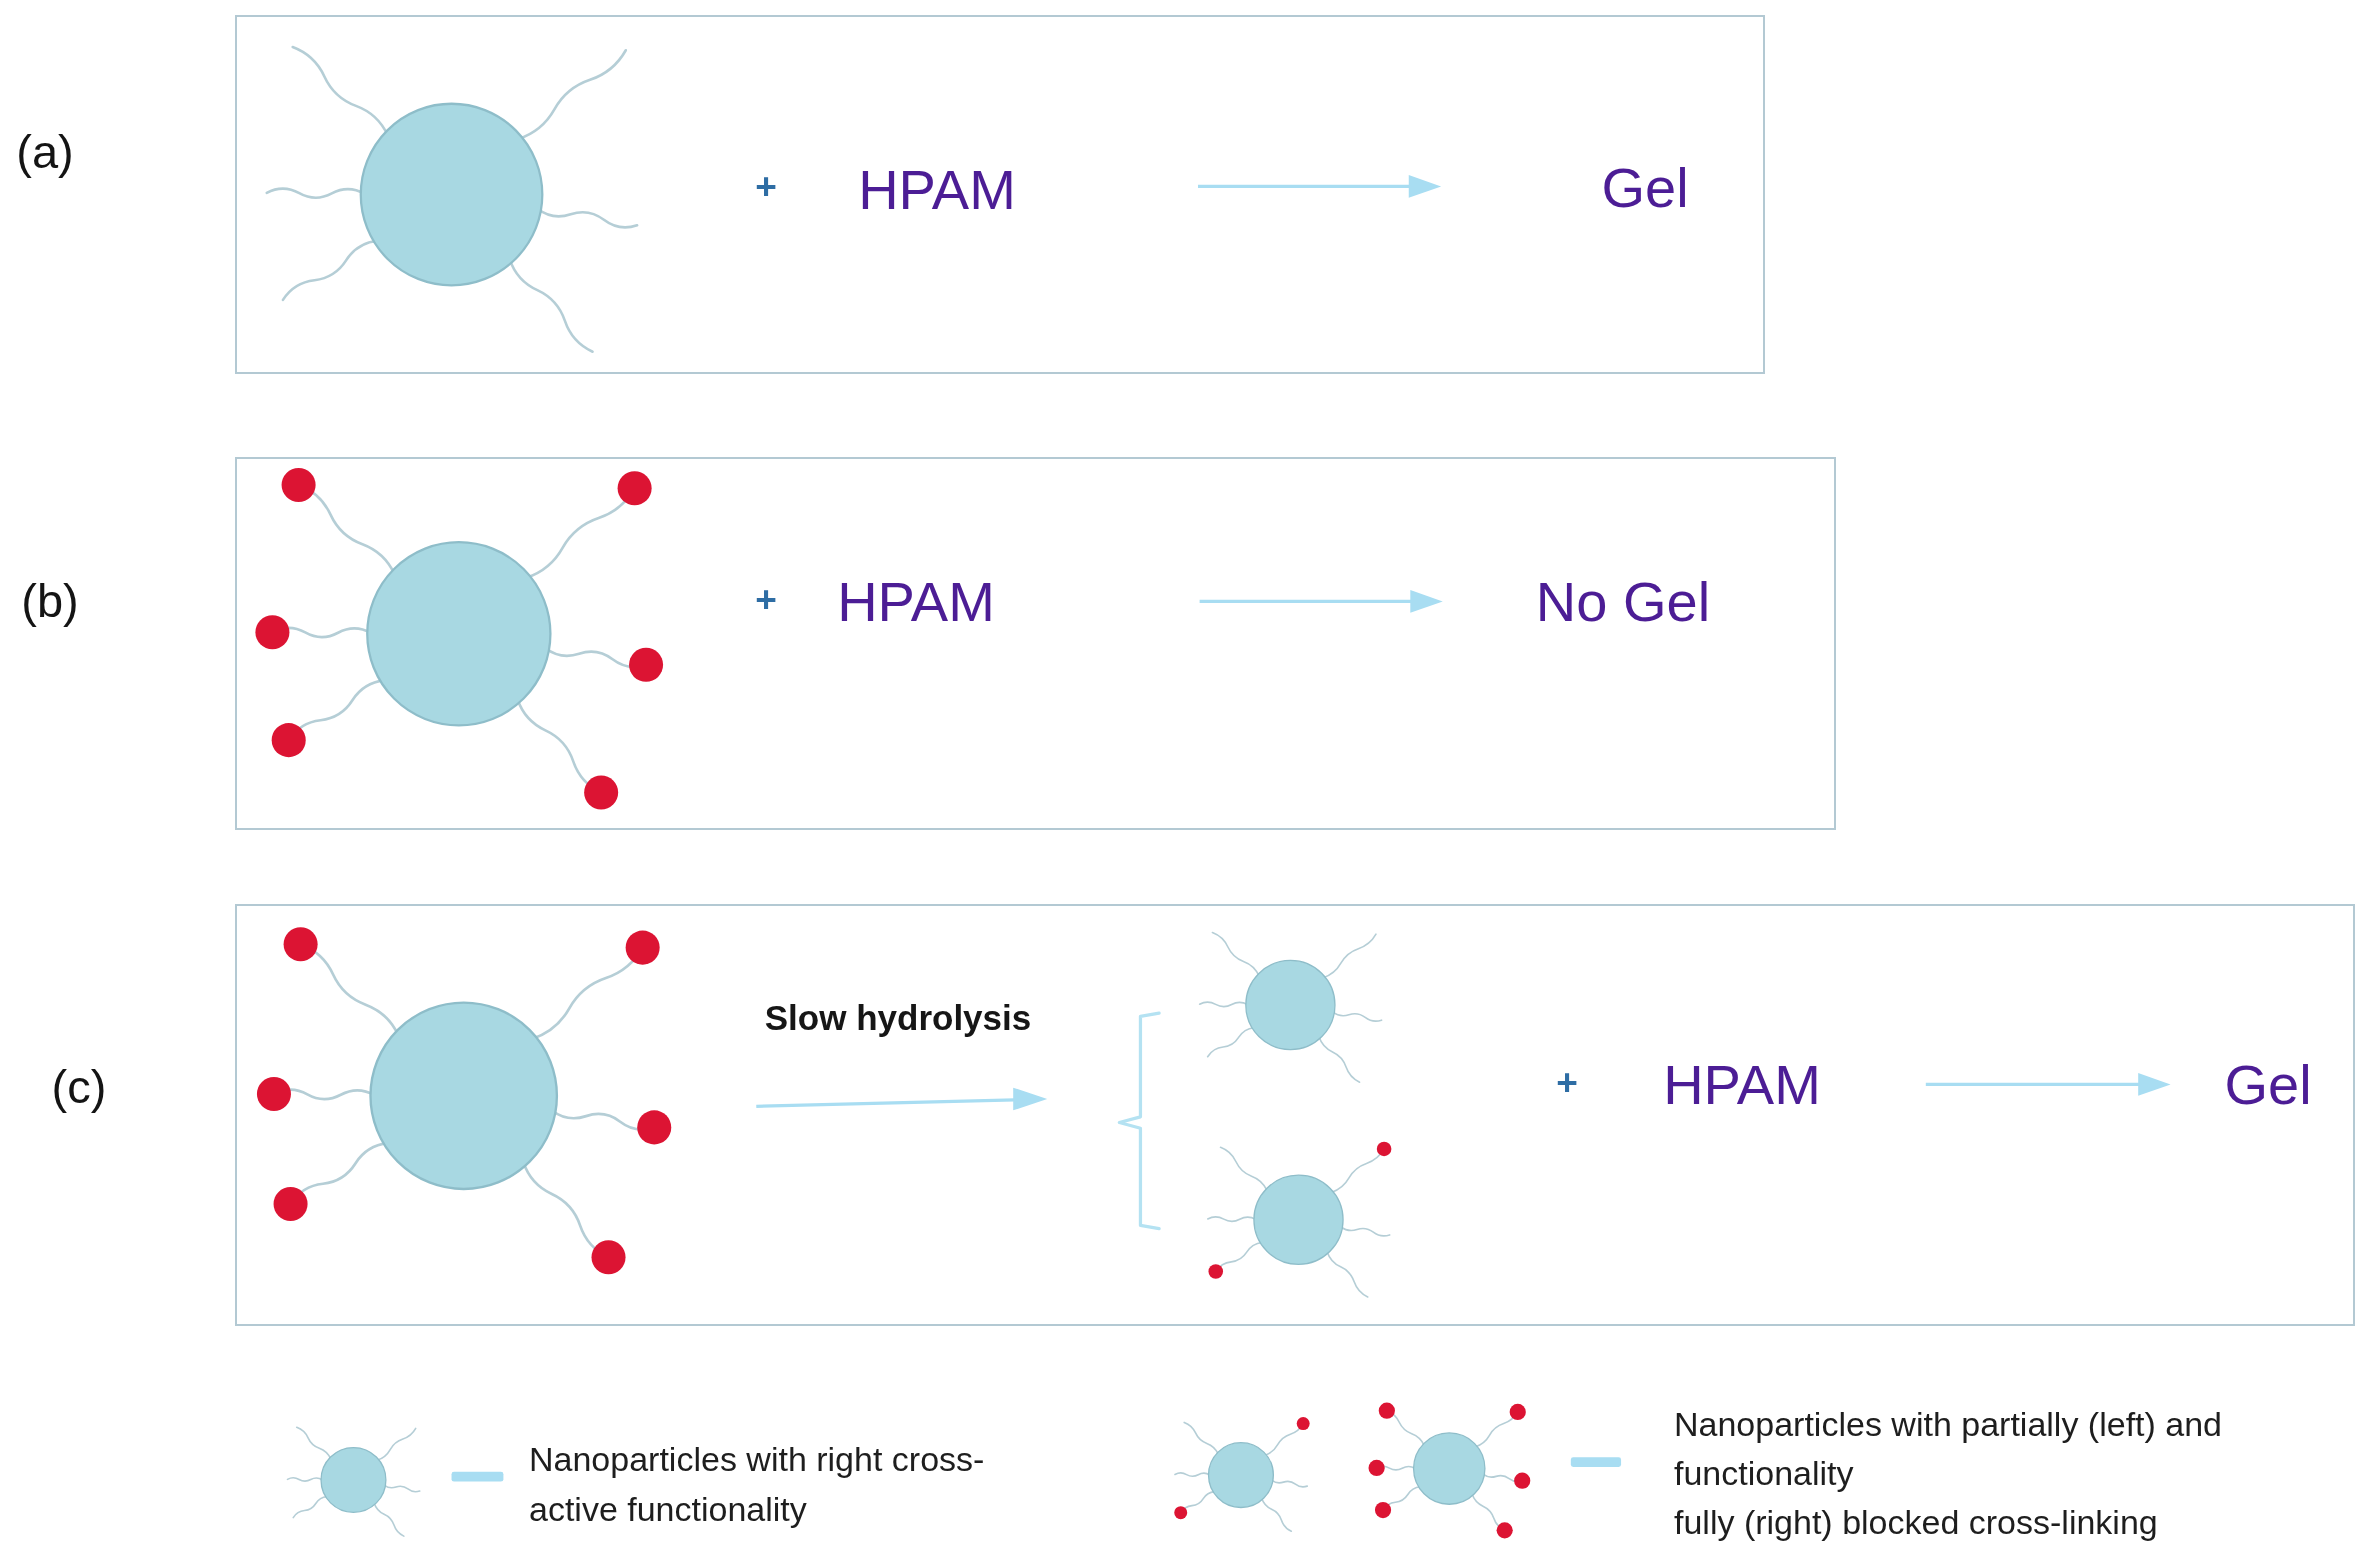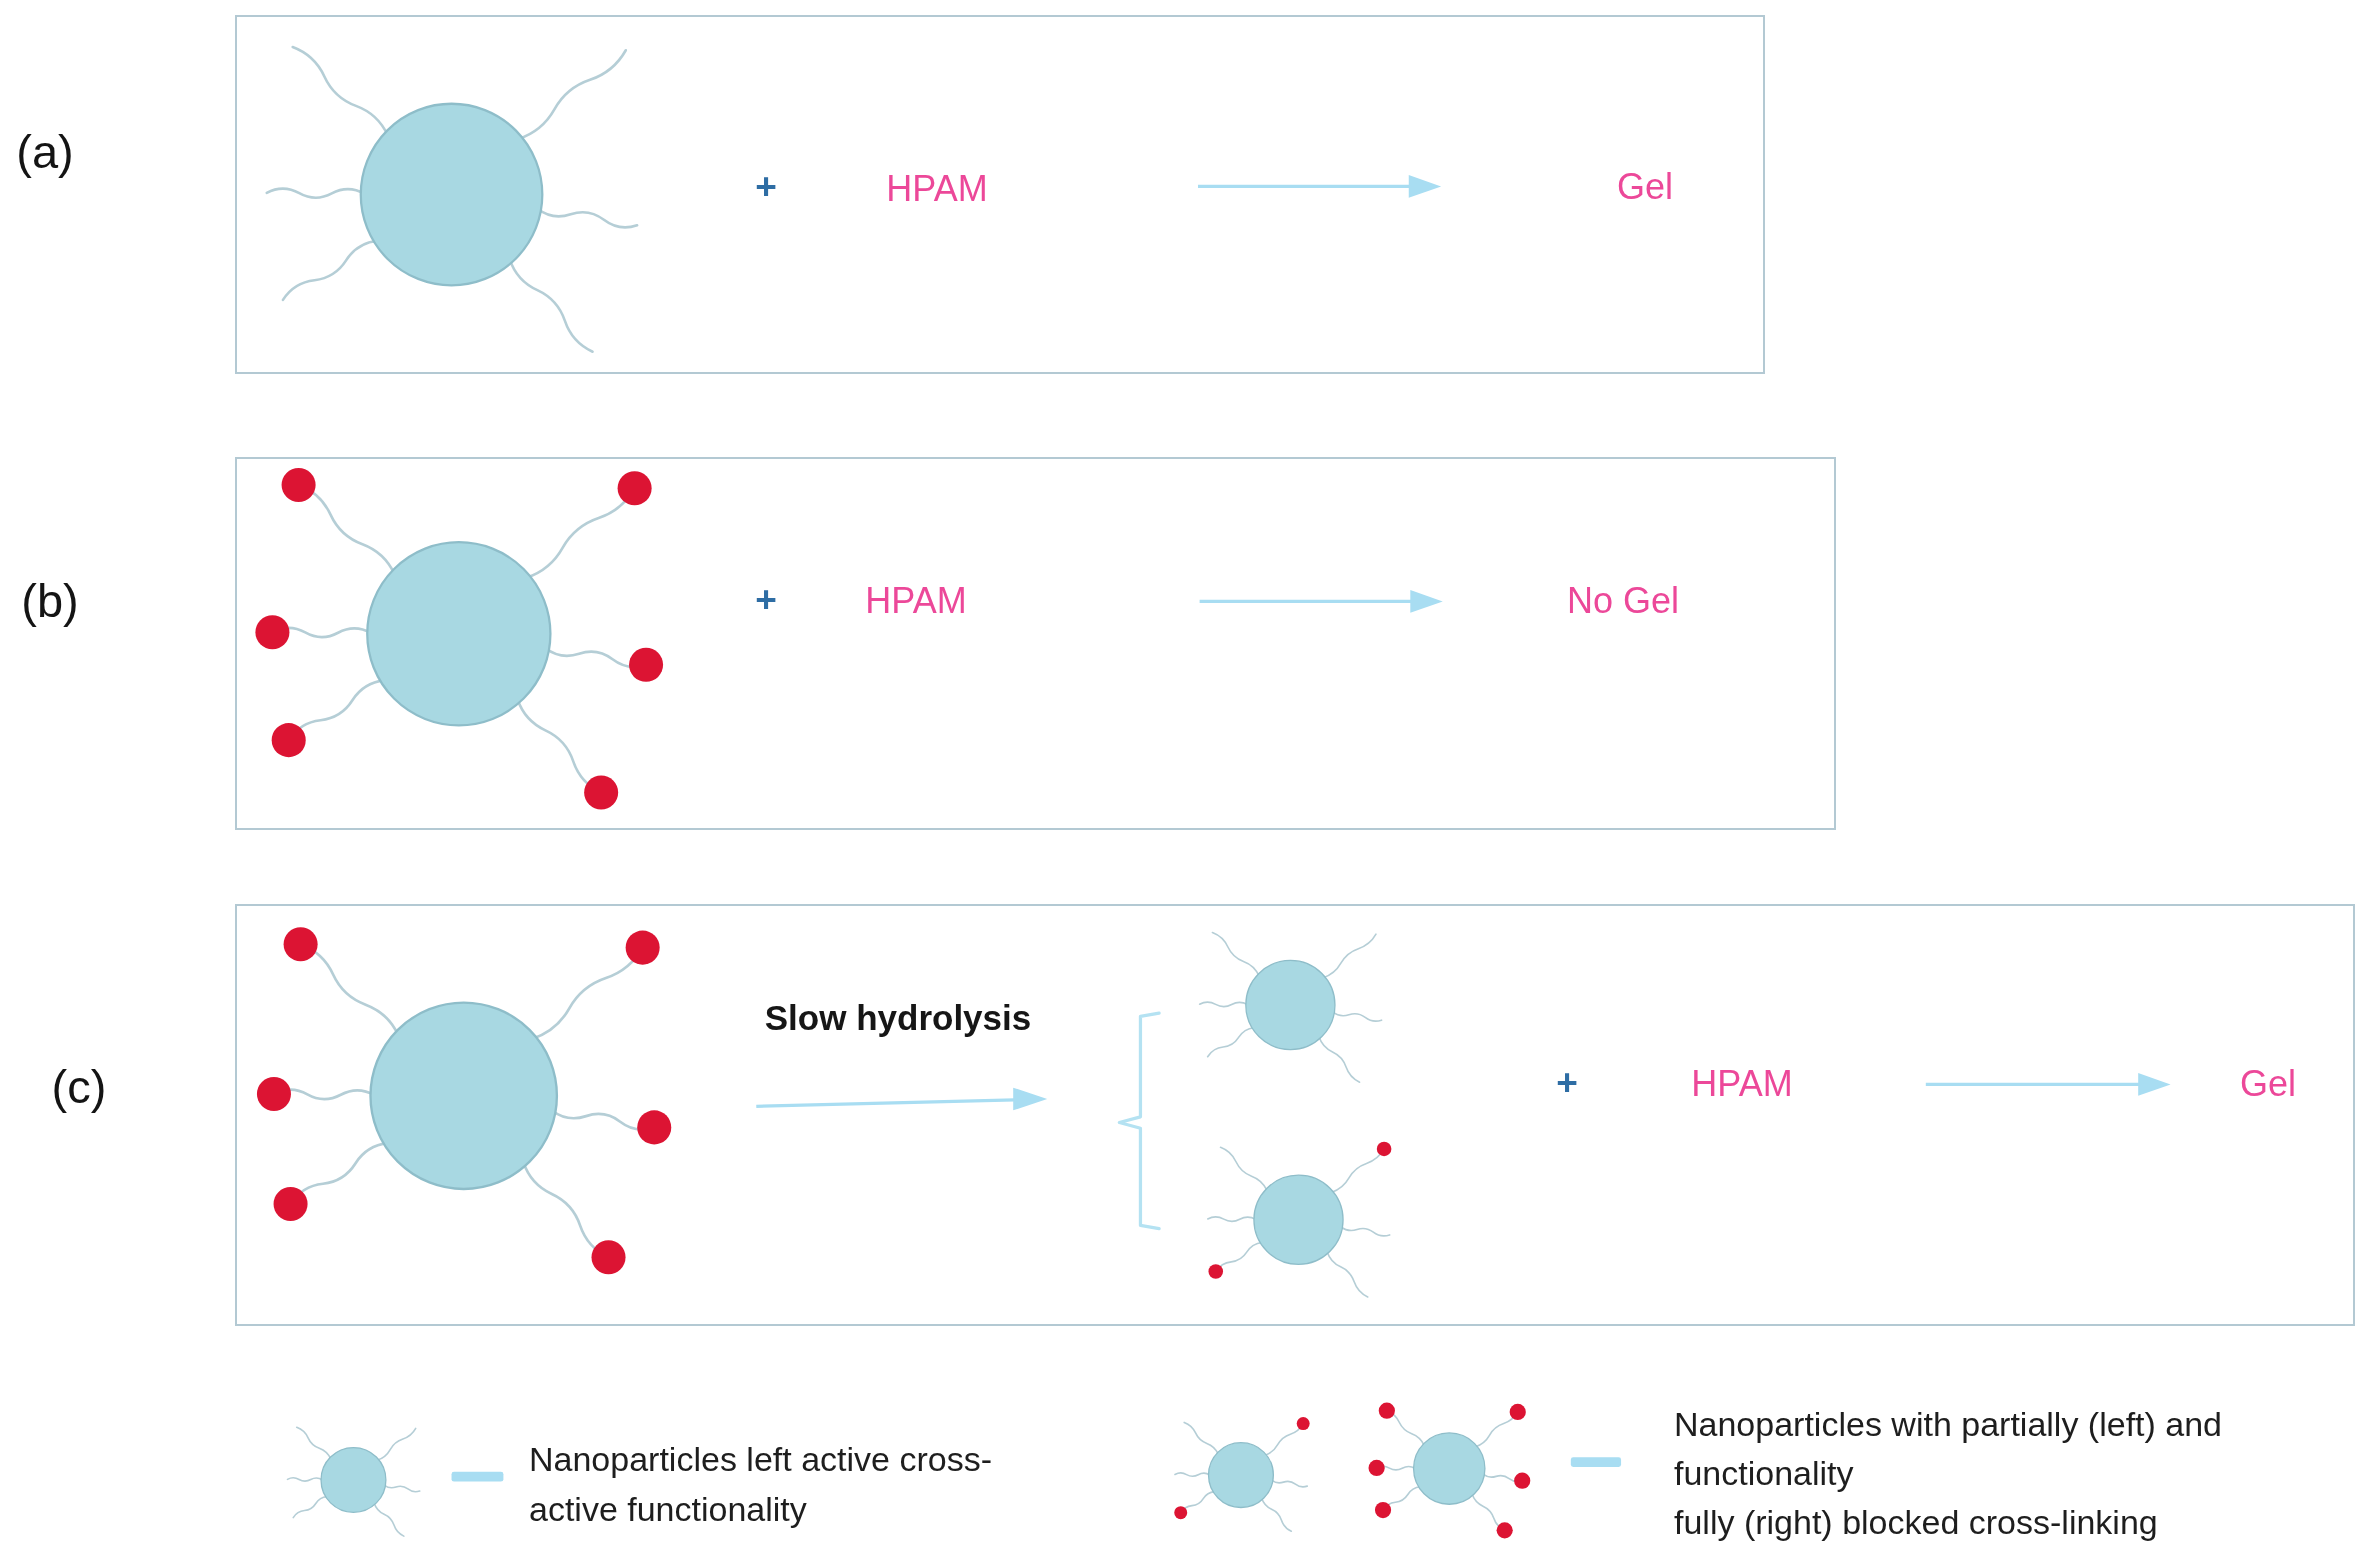--- a/index.html
+++ b/index.html
@@ -25,21 +25,21 @@
   #art{position:absolute;left:0;top:0;z-index:2;}
   .txt{position:absolute;z-index:3;white-space:nowrap;transform:translate(-50%,-50%);}
   .panel-label{font-size:47px;color:#141414;}
   #lab-a{left:45px;top:151px;}
   #lab-b{left:50px;top:600px;}
   #lab-c{left:79px;top:1086px;}
   .plus{font-size:37px;font-weight:bold;color:var(--plus);}
   #plus-a{left:766px;top:187px;}
   #plus-b{left:766px;top:600px;}
   #plus-c{left:1567px;top:1083px;}
-  .big{font-size:36px;color:#ec4899;text-align:right;}
+  .big{font-size:56px;color:#4c1d95;text-align:right;}
   #hpam-a{left:937px;top:189px;}
   #hpam-b{left:916px;top:601px;}
   #hpam-c{left:1742px;top:1084px;}
   #gel-a{left:1645px;top:187px;}
   #nogel-b{left:1623px;top:601px;}
   #gel-c{left:2268px;top:1084px;}
   #slow-c{left:898px;top:1018px;font-size:35px;color:#161616;font-weight:bold;}
   .legend-text{position:absolute;z-index:3;font-size:34px;color:#1e1e1e;}
   #legend-left-text{left:529px;top:1434px;line-height:50px;}
   #legend-right-text{left:1674px;top:1400px;line-height:49px;}
@@ -189,21 +189,21 @@
   <div class="txt plus" id="plus-b">+</div>
   <div class="txt big" id="hpam-b">HPAM</div>
   <div class="txt big" id="nogel-b">No Gel</div>
 
   <div class="txt" id="slow-c">Slow hydrolysis</div>
   <div class="txt plus" id="plus-c">+</div>
   <div class="txt big" id="hpam-c">HPAM</div>
   <div class="txt big" id="gel-c">Gel</div>
 
   <div class="legend-text" id="legend-left-text">
-    <div>Nanoparticles left active cross-</div>
+    <div>Nanoparticles with right cross-</div>
     <div>active functionality</div>
   </div>
   <div class="legend-text" id="legend-right-text">
     <div>Nanoparticles with partially (left) and</div>
     <div>functionality</div>
     <div>fully (right) blocked cross-linking</div>
   </div>
 </div>
 
 

